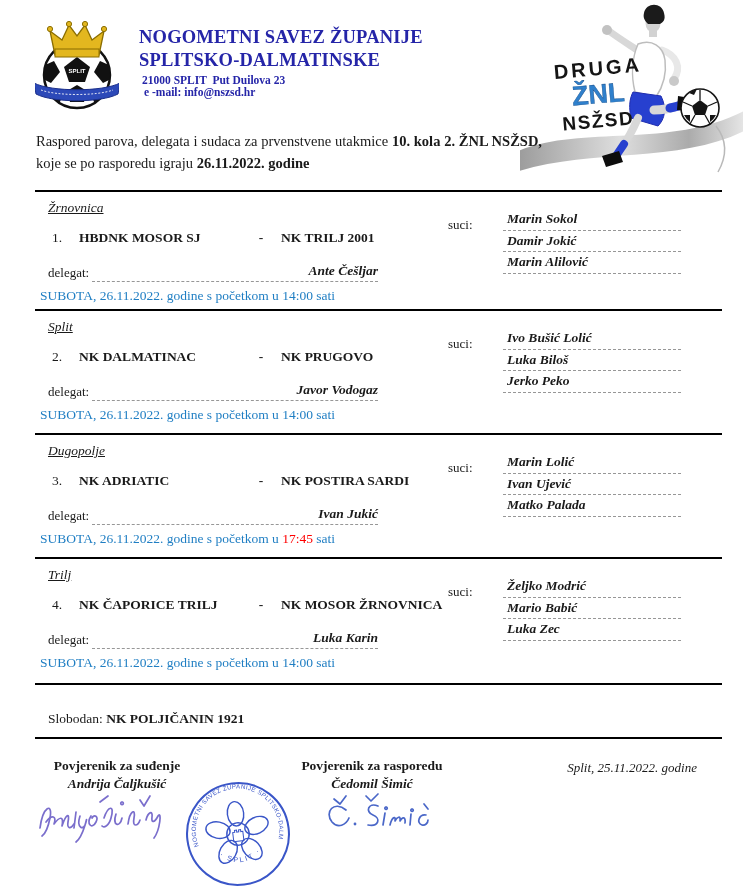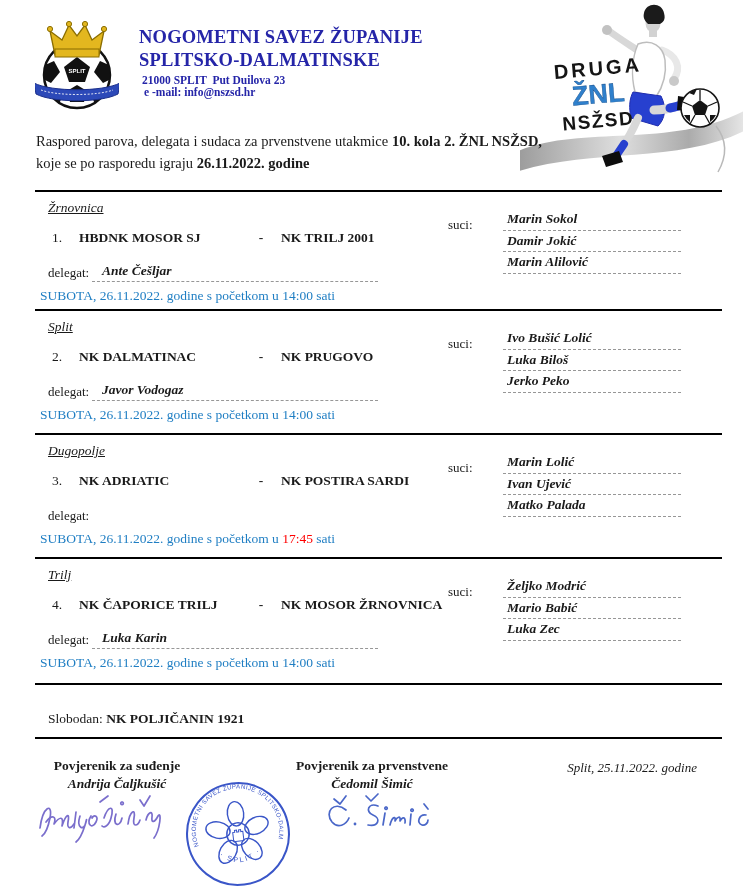--- a/index.html
+++ b/index.html
@@ -26,21 +26,21 @@
   .match .num{width:27px;font-weight:normal;}
   .match .home{width:162px;}
   .match .dash{width:40px;text-align:center;}
   .suci-label{position:absolute;left:413px;top:25px;font-size:13px;}
   .suci-list{position:absolute;left:468px;top:17px;width:178px;}
   .suci-name{height:20.5px;border-bottom:1px dashed #979797;font-size:13.5px;
              font-weight:bold;font-style:italic;padding-left:4px;line-height:20px;}
   .delegat-label{position:absolute;left:13px;top:73px;font-size:13px;}
   .delegat-name{position:absolute;left:57px;top:68px;width:276px;height:21px;
                 border-bottom:1px dashed #979797;font-size:13.5px;font-weight:bold;
-                font-style:italic;padding-left:10px;line-height:21px;}
+                font-style:italic;padding-left:10px;line-height:21px;text-align:right;}
   .date-row{position:absolute;left:5px;top:96px;font-size:13.5px;color:var(--date-blue);}
   .time-red{color:var(--time-red);}
   .bye{height:33px;margin-top:19px;}
   .bye-text{position:absolute;left:13px;top:7px;font-size:13.5px;}
   .bye-text b{font-weight:bold;}
   
   .f-left{position:absolute;left:34px;top:757px;width:166px;text-align:center;
           font-size:13.5px;font-weight:bold;line-height:1.3;}
   .f-mid{position:absolute;left:283px;top:757px;width:178px;text-align:center;
          font-size:13.5px;font-weight:bold;line-height:1.3;}
@@ -186,20 +186,21 @@
         <span class="dash">-</span>
         <span class="away">NK POSTIRA SARDI</span>
       </div>
       <div class="suci-label">suci:</div>
       <div class="suci-list">
         <div class="suci-name">Marin Lolić</div>
         <div class="suci-name">Ivan Ujević</div>
         <div class="suci-name">Matko Palada</div>
       </div>
       <div class="delegat-label">delegat:</div>
+      <div class="delegat-name">Ivan Jukić</div>
       <div class="date-row"><span>SUBOTA, 26.11.2022. godine s početkom u </span><span class="time-red">17:45</span><span> sati</span></div>
     </div>
 
     <div class="section s4">
       <div class="loc">Trilj</div>
       <div class="match">
         <span class="num">4.</span>
         <span class="home">NK ČAPORICE TRILJ</span>
         <span class="dash">-</span>
         <span class="away">NK MOSOR ŽRNOVNICA</span>
@@ -218,21 +219,21 @@
     <div class="section bye">
       <div class="bye-text"><span>Slobodan: </span><b>NK POLJIČANIN 1921</b></div>
     </div>
   </div>
 
   <div class="f-left">
     <div>Povjerenik za suđenje</div>
     <div class="f-name">Andrija Čaljkušić</div>
   </div>
   <div class="f-mid">
-    <div>Povjerenik za prvenstvene</div>
+    <div>Povjerenik za rasporedu</div>
     <div class="f-name">Čedomil Šimić</div>
   </div>
   <div class="f-right">Split, 25.11.2022. godine</div>
 
   <svg class="sig1" viewBox="0 0 132 56">
     <g stroke="#7a6ecc" stroke-width="1.7" fill="none" stroke-linecap="round" stroke-linejoin="round">
       <path d="M4,38 C7,16 17,12 14,28 C12,38 9,44 6,46"></path>
       <path d="M10,32 C16,24 21,26 18,34 C24,26 28,26 26,36 C30,24 34,22 32,32 C31,38 34,40 38,34"></path>
       <path d="M40,22 L38,38 M44,26 C40,38 48,42 50,32 C52,22 48,46 40,52"></path>
       <path d="M55,26 C50,34 56,40 60,32 C63,26 58,24 56,28"></path>

